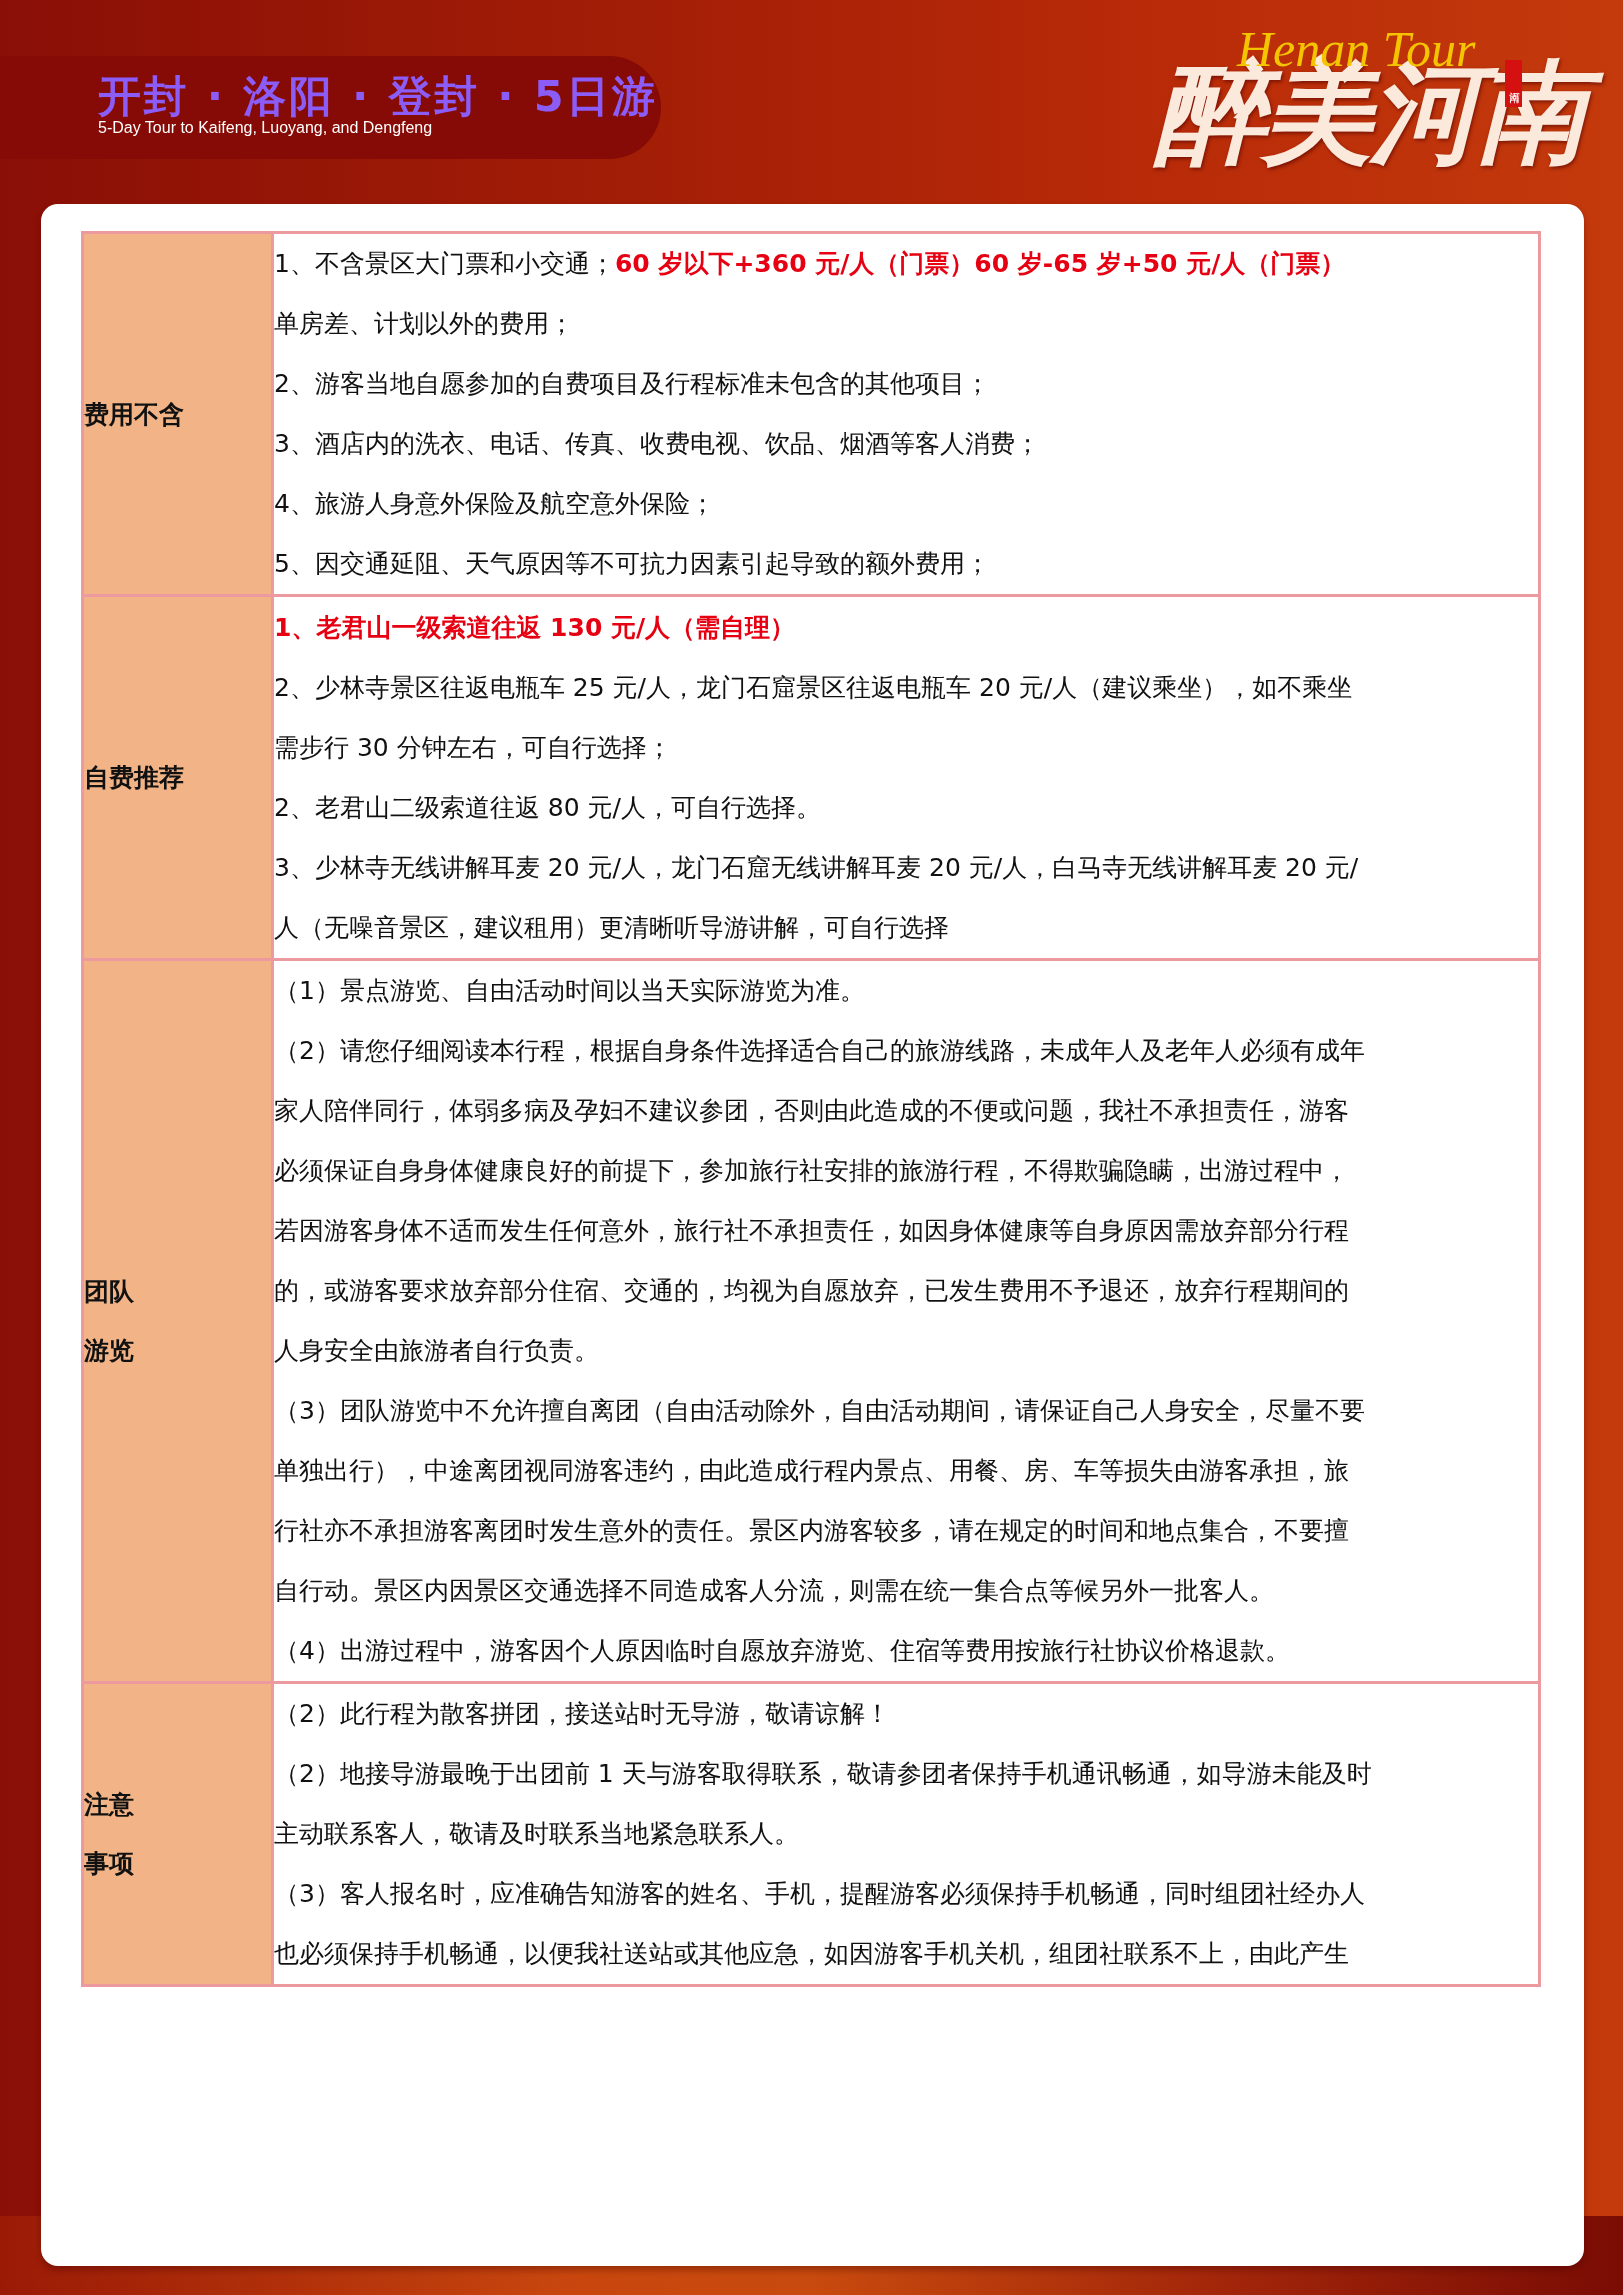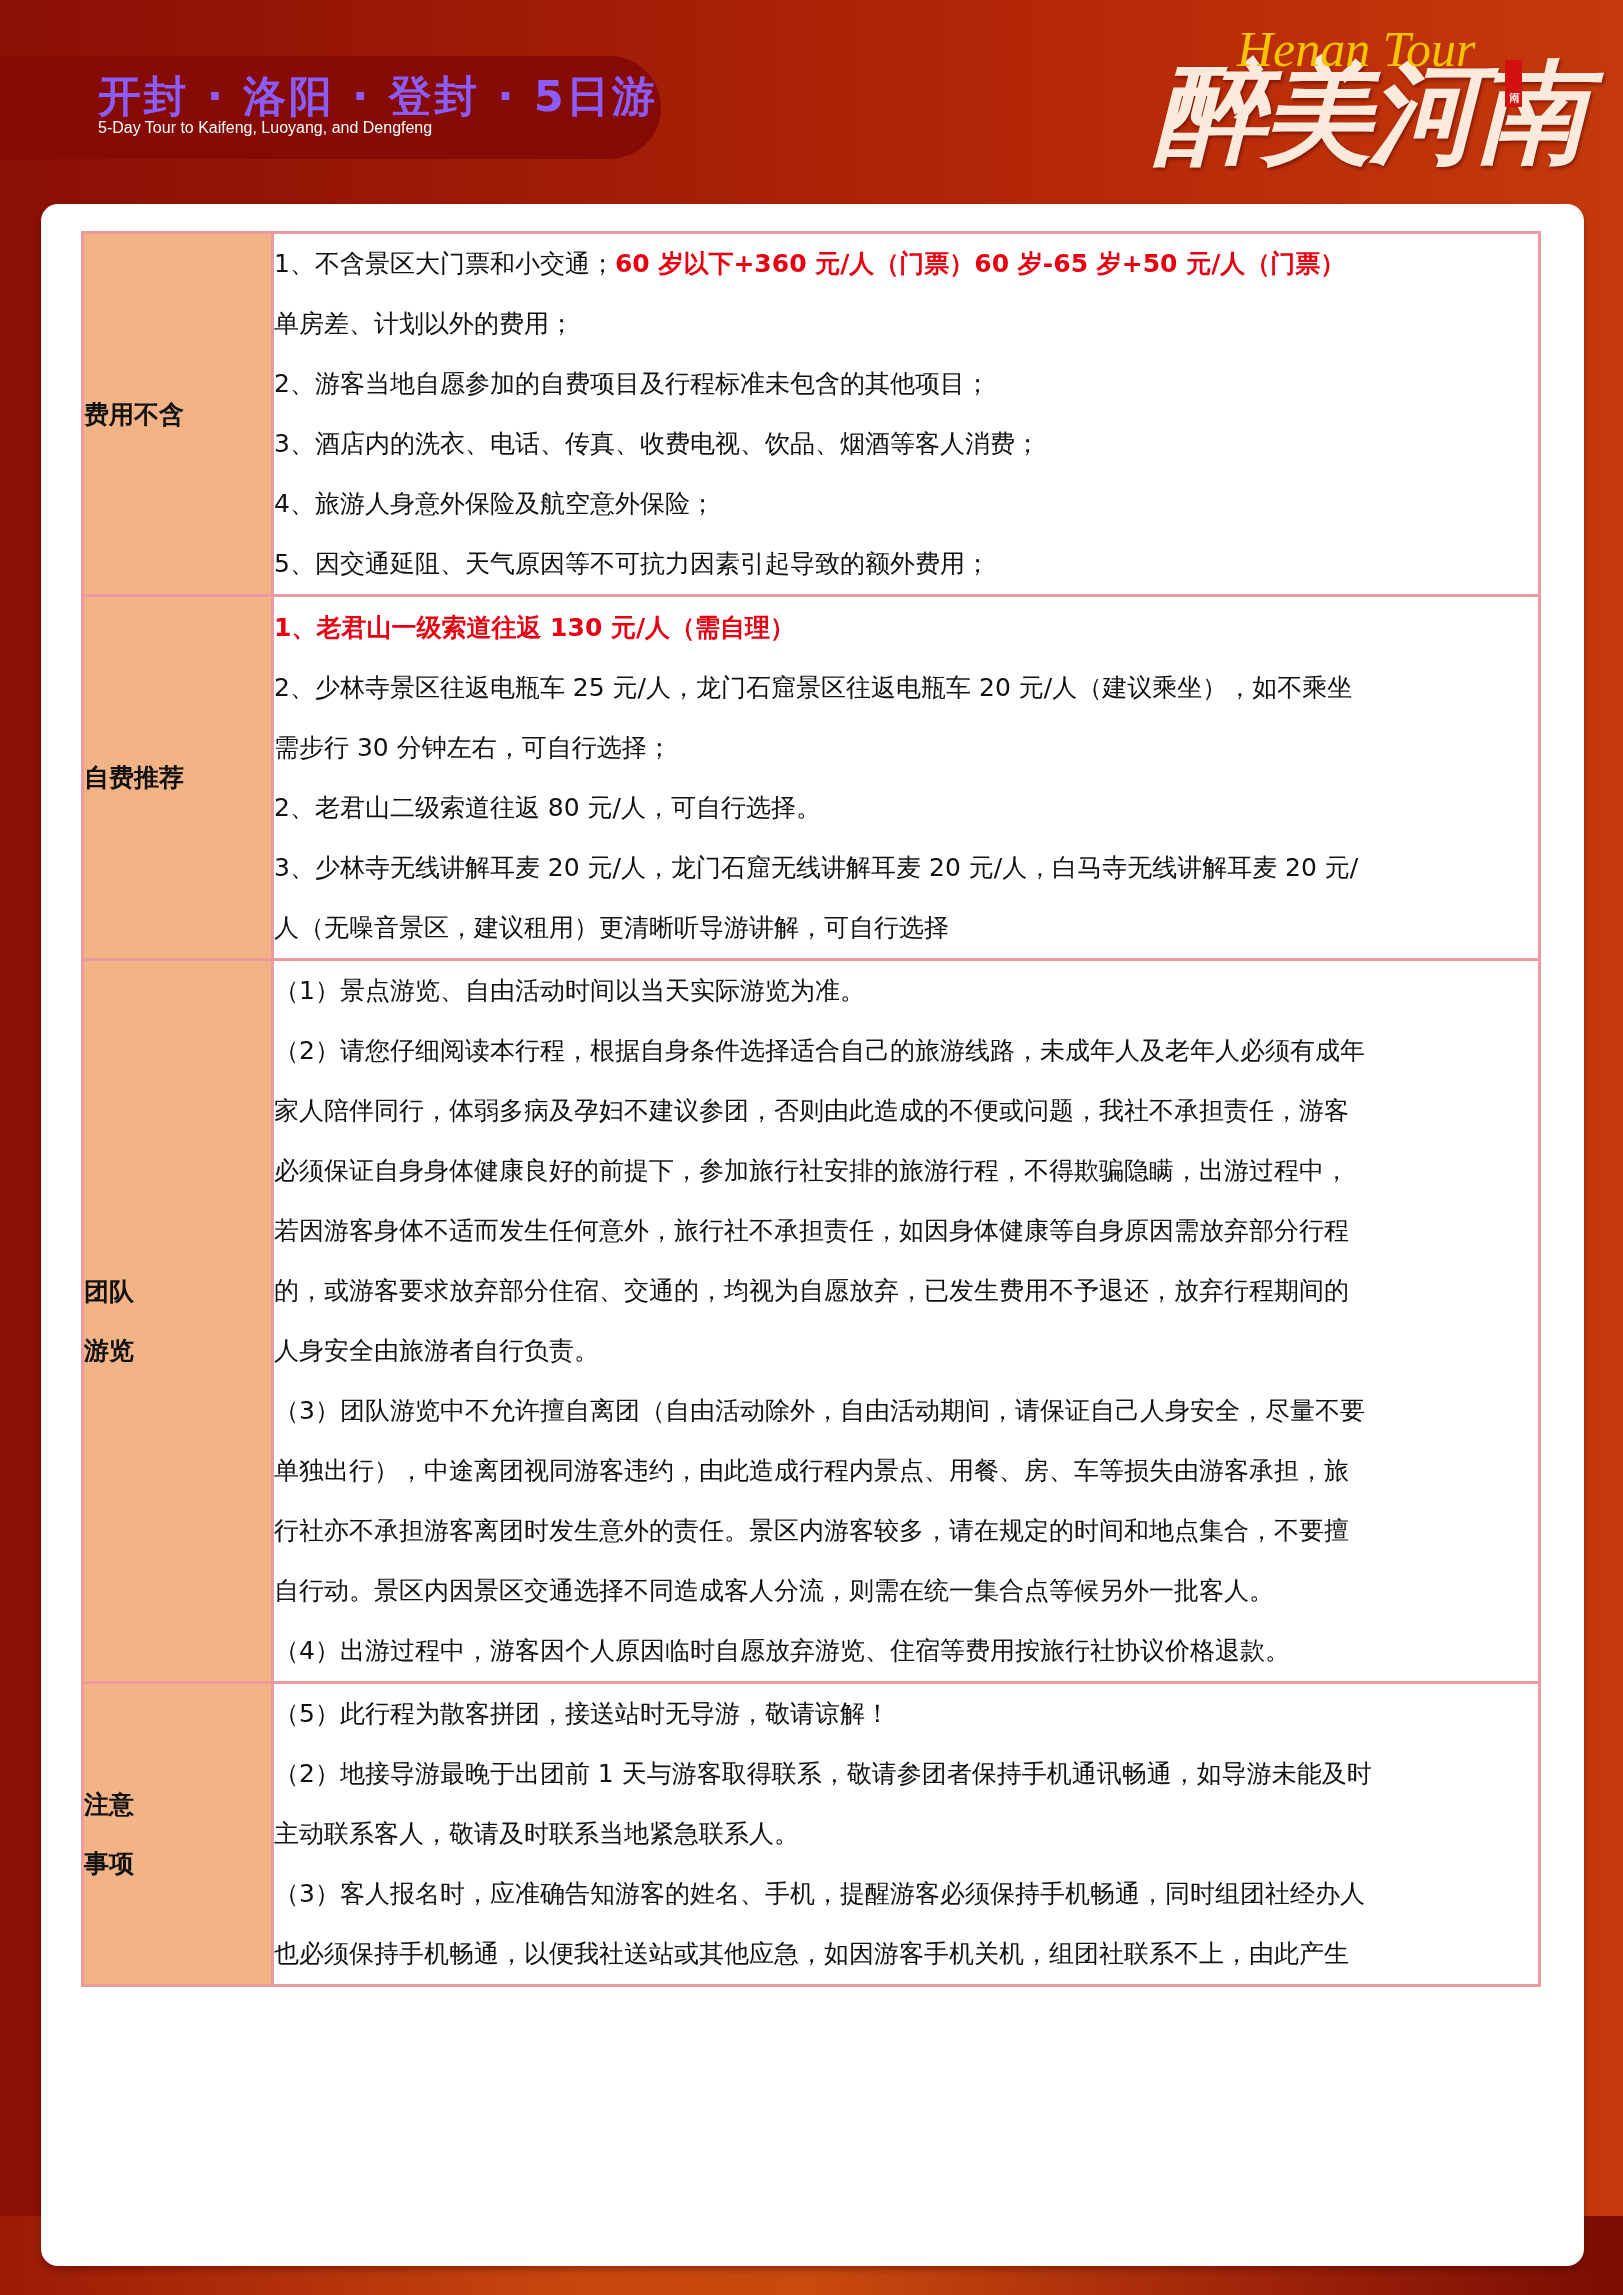--- a/index.html
+++ b/index.html
@@ -130,21 +130,21 @@
       <div class="line">（4）出游过程中，游客因个人原因临时自愿放弃游览、住宿等费用按旅行社协议价格退款。</div>
     </td>
   </tr>
 
   <tr>
     <td class="label" style="height:295px;">
       <div>注意</div>
       <div>事项</div>
     </td>
     <td class="content">
-      <div class="line">（5）此行程为散客拼团，接送站时无导游，敬请谅解！</div>
+      <div class="line">（2）此行程为散客拼团，接送站时无导游，敬请谅解！</div>
       <div class="line">（2）地接导游最晚于出团前 1 天与游客取得联系，敬请参团者保持手机通讯畅通，如导游未能及时</div>
       <div class="line">主动联系客人，敬请及时联系当地紧急联系人。</div>
       <div class="line">（3）客人报名时，应准确告知游客的姓名、手机，提醒游客必须保持手机畅通，同时组团社经办人</div>
       <div class="line">也必须保持手机畅通，以便我社送站或其他应急，如因游客手机关机，组团社联系不上，由此产生</div>
     </td>
   </tr>
 </tbody>
   </table>
 
 

